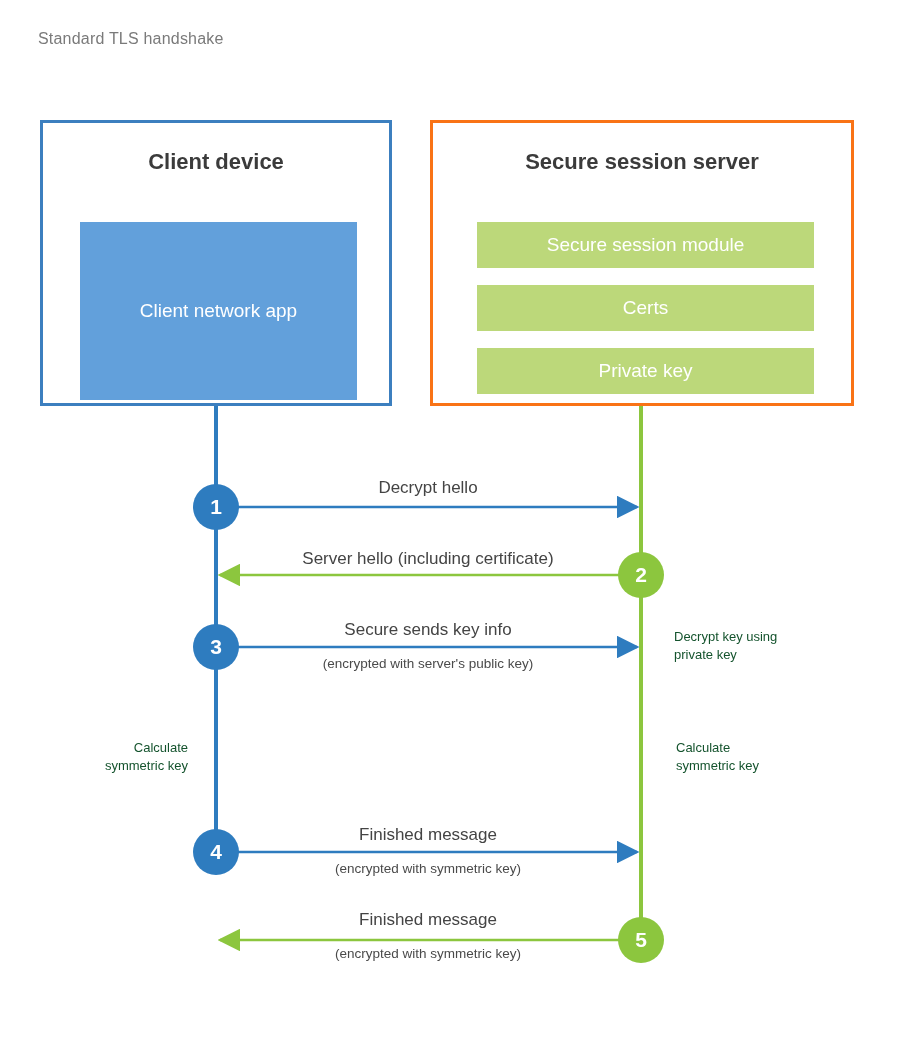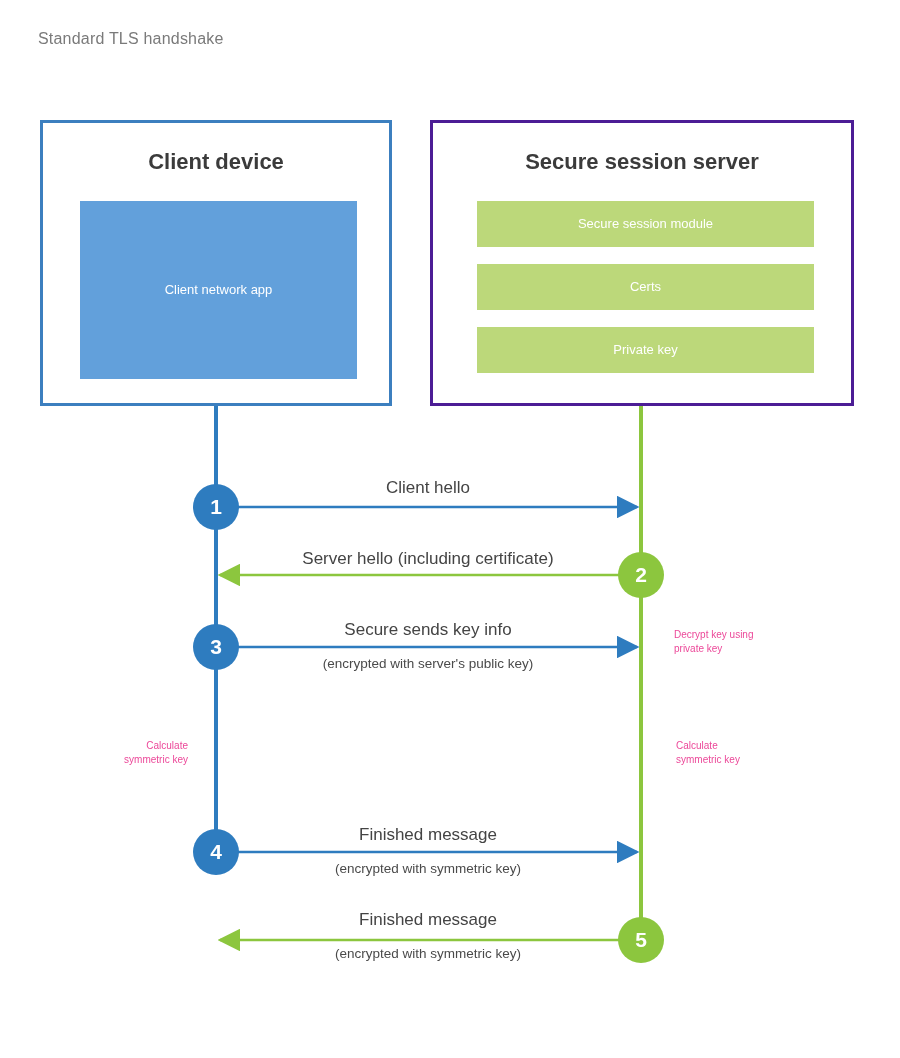--- a/index.html
+++ b/index.html
@@ -44,45 +44,46 @@
     top: 120px;
     width: 352px;
     height: 286px;
     border: 3px solid #3C7FBF;
   }
   .party-box.server {
     left: 430px;
     top: 120px;
     width: 424px;
     height: 286px;
-    border: 3px solid #4c1d95;
+    border: 3px solid #f97316;
   }
   .party-title {
     position: absolute;
     left: 0;
     right: 0;
     top: 26px;
     text-align: center;
     font-size: 22px;
     font-weight: bold;
     color: #3b3b3b;
   }
 
   
   .inner-block {
     position: absolute;
     box-sizing: border-box;
     display: flex;
     align-items: center;
     justify-content: center;
     color: #ffffff;
-    font-size: 13px;
+    font-size: 19px;
     font-weight: 400;
     line-height: 1.25;
     text-align: right;
+    margin-top: 21px;
   }
   .client-app-block {
     left: 37px;
     top: 78px;
     width: 277px;
     height: 178px;
     background: #62A0DB;
   }
   .server-block {
     left: 44px;
@@ -133,23 +134,23 @@
   }
   .msg-label .secondary {
     font-size: 13.5px;
     font-weight: 400;
     color: #4a4a4a;
   }
 
   
   .side-note {
     position: absolute;
-    font-size: 10px;
+    font-size: 13px;
     line-height: 1.35;
-    color: #ec4899;
+    color: #14532d;
     white-space: pre-line;
   }
   .side-note.left { text-align: right; }
   .side-note.right { text-align: left; }
 </style>
 </head>
 <body>
 
 <div id="diagram-root">
 
@@ -192,21 +193,21 @@
     <line x1="641" y1="940" x2="220" y2="940" stroke="#8CC63E" stroke-width="2.5" marker-end="url(#arrow-green)"></line>
   </svg>
 
   <div class="step-circle client-side" style="left:193px; top:484px;">1</div>
   <div class="step-circle server-side" style="left:618px; top:552px;">2</div>
   <div class="step-circle client-side" style="left:193px; top:624px;">3</div>
   <div class="step-circle client-side" style="left:193px; top:829px;">4</div>
   <div class="step-circle server-side" style="left:618px; top:917px;">5</div>
 
   <div class="msg-label" style="left:228px; top:478px; width:400px;">
-    <div class="primary">Client hello</div>
+    <div class="primary">Decrypt hello</div>
   </div>
 
   <div class="msg-label" style="left:228px; top:549px; width:400px;">
     <div class="primary">Server hello (including certificate)</div>
   </div>
 
   <div class="msg-label" style="left:228px; top:620px; width:400px;">
     <div class="primary">Secure sends key info</div>
     <div class="secondary" style="margin-top:16px;">(encrypted with server's public key)</div>
   </div>

